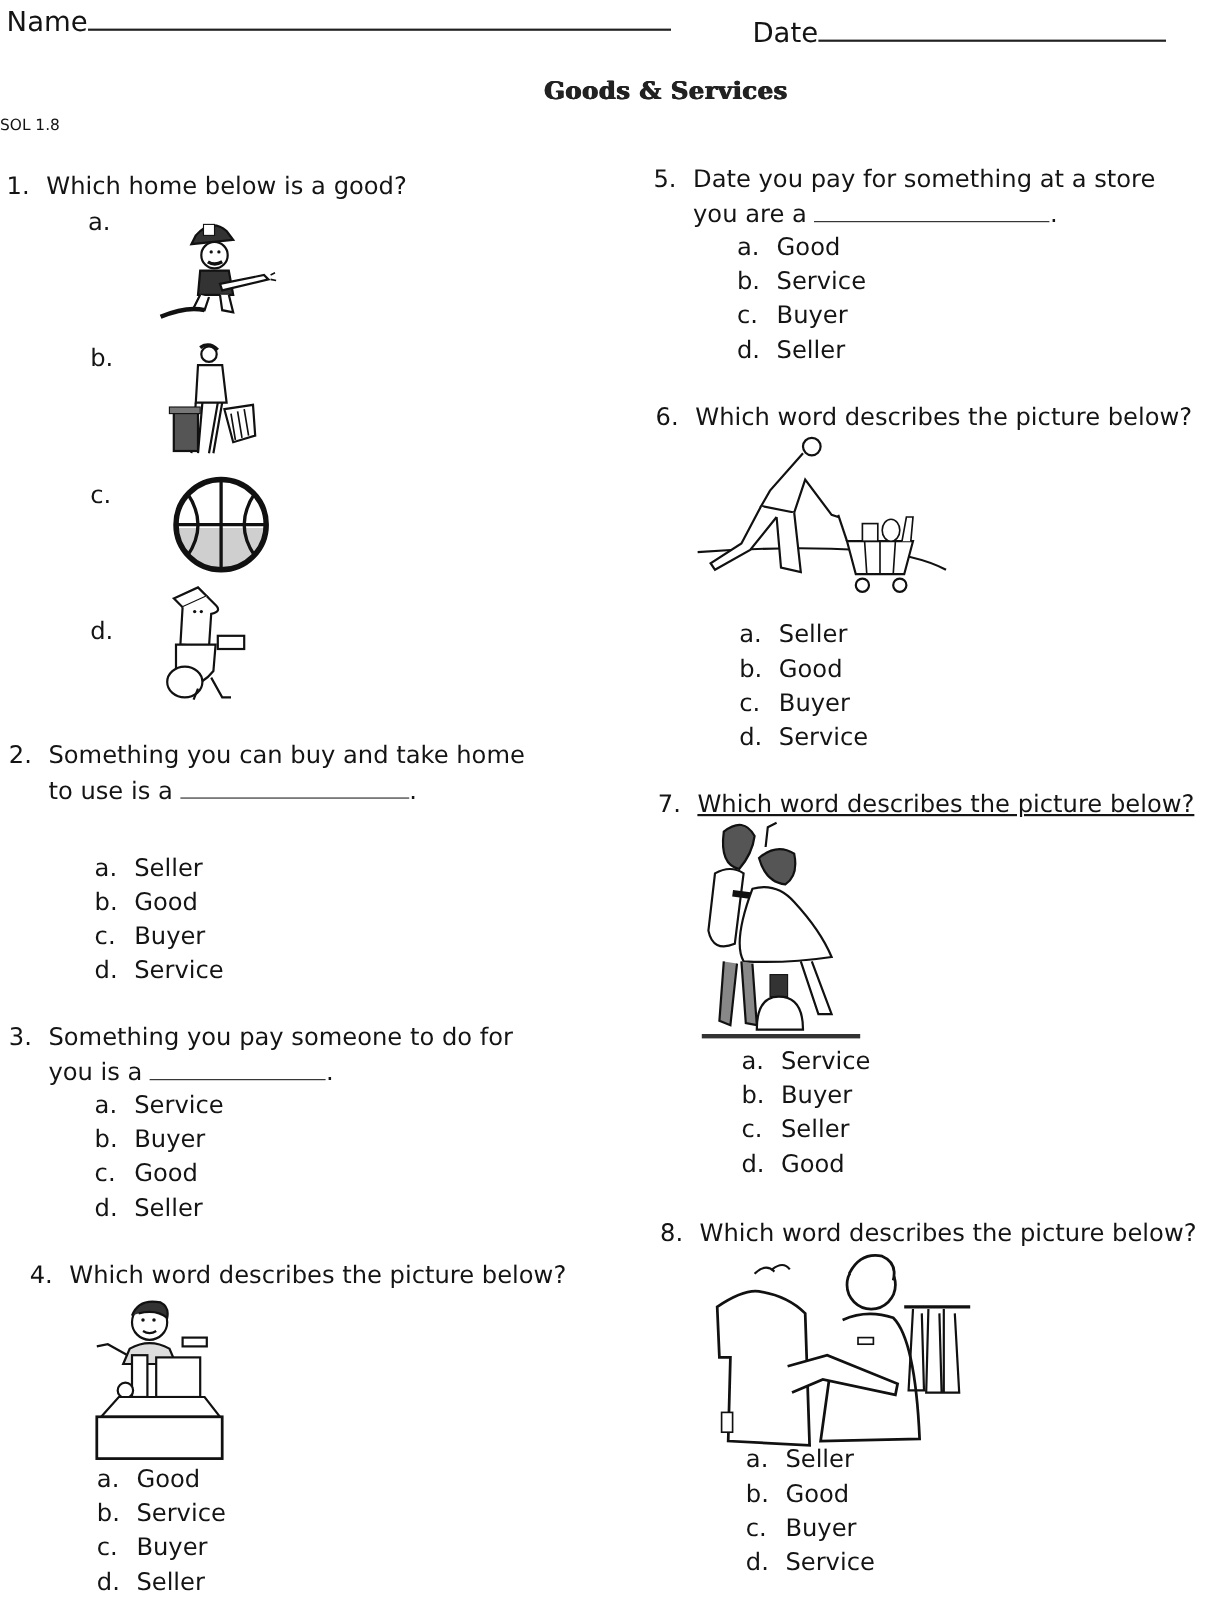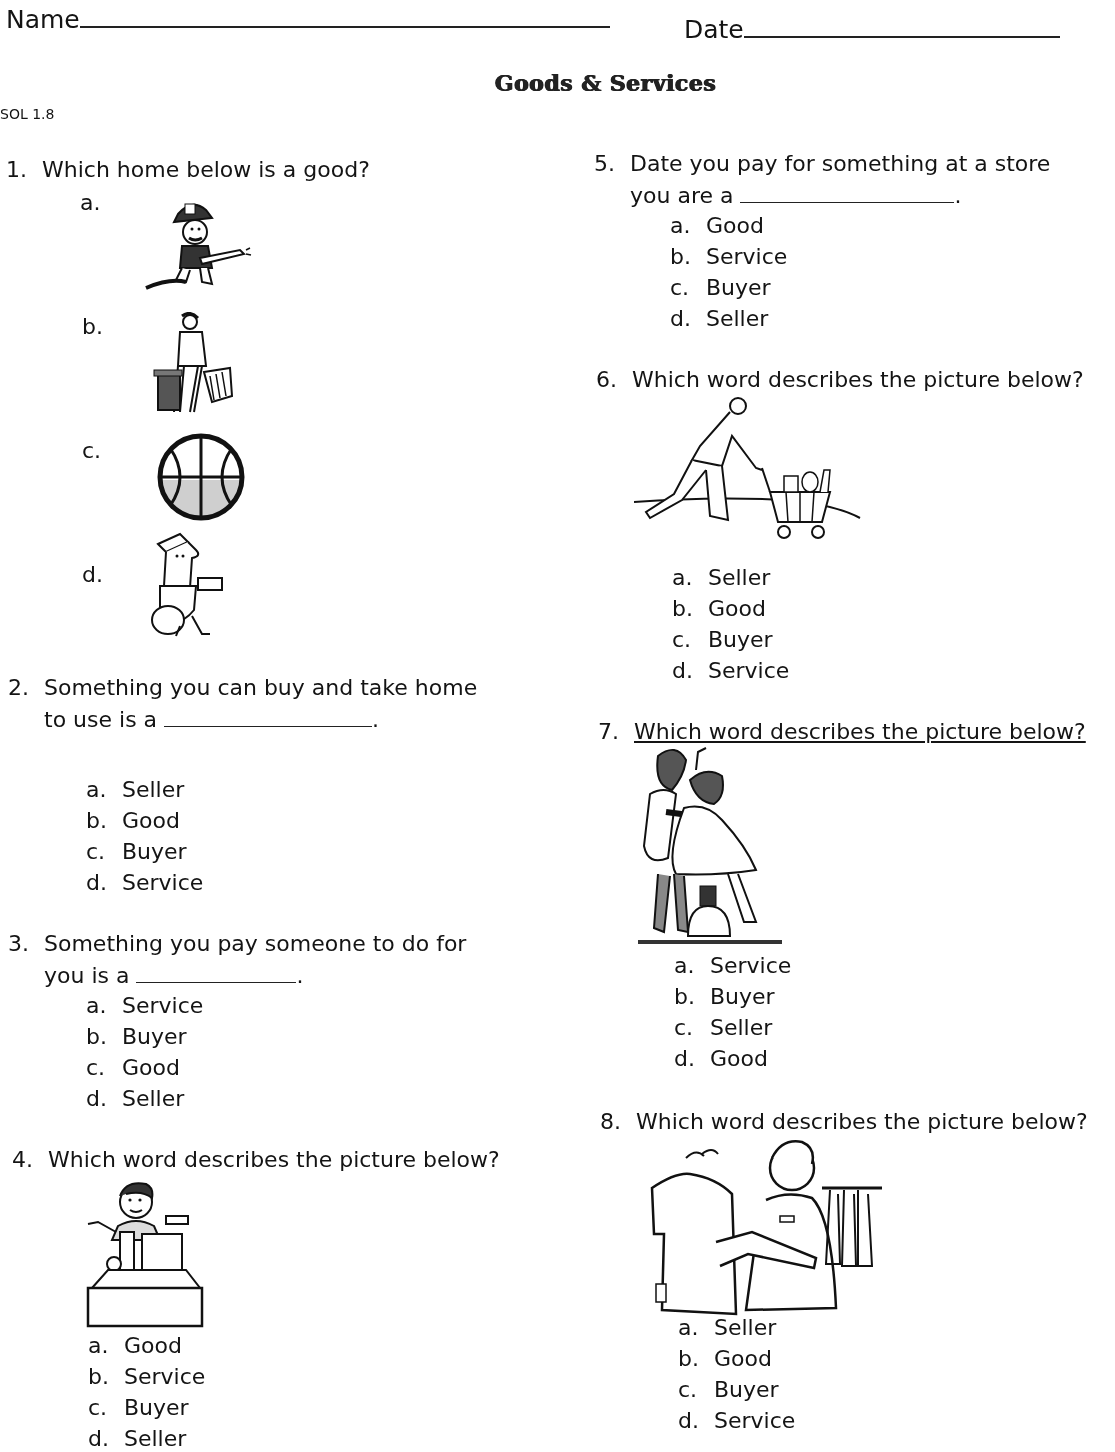--- a/index.html
+++ b/index.html
@@ -118,21 +118,21 @@
   <span class="qnum"></span><span>you is a</span>
   <span class="blank" style="width:160px;"></span><span>.</span>
 </div>
 <div class="abs" style="left:86px; top:990px;">
   <div class="opt"><span class="ol">a.</span><span>Service</span></div>
   <div class="opt"><span class="ol">b.</span><span>Buyer</span></div>
   <div class="opt"><span class="ol">c.</span><span>Good</span></div>
   <div class="opt"><span class="ol">d.</span><span>Seller</span></div>
 </div>
 
-<div class="abs q" style="left:12px; top:1144px;">
+<div class="abs q" style="left:27px; top:1144px;">
   <span class="qnum">4.</span><span>Which word describes the picture below?</span>
 </div>
 <div class="abs" style="left:86px; top:1180px;">
   <svg width="120" height="148" viewBox="0 0 120 148">
     <circle cx="50" cy="22" r="16" fill="#fff" stroke="#111" stroke-width="2"></circle>
     <path d="M34 16 Q40 0 60 4 Q68 8 66 18 Q56 10 40 14" fill="#333" stroke="#111" stroke-width="2"></path>
     <circle cx="44" cy="20" r="1.6" fill="#111"></circle>
       <circle cx="54" cy="20" r="1.6" fill="#111"></circle>
     <path d="M44 30 Q50 34 56 30" stroke="#111" stroke-width="2" fill="none"></path>
     <path d="M32 46 Q50 36 68 46 L74 60 L26 60 Z" fill="#ddd" stroke="#111" stroke-width="2"></path>

